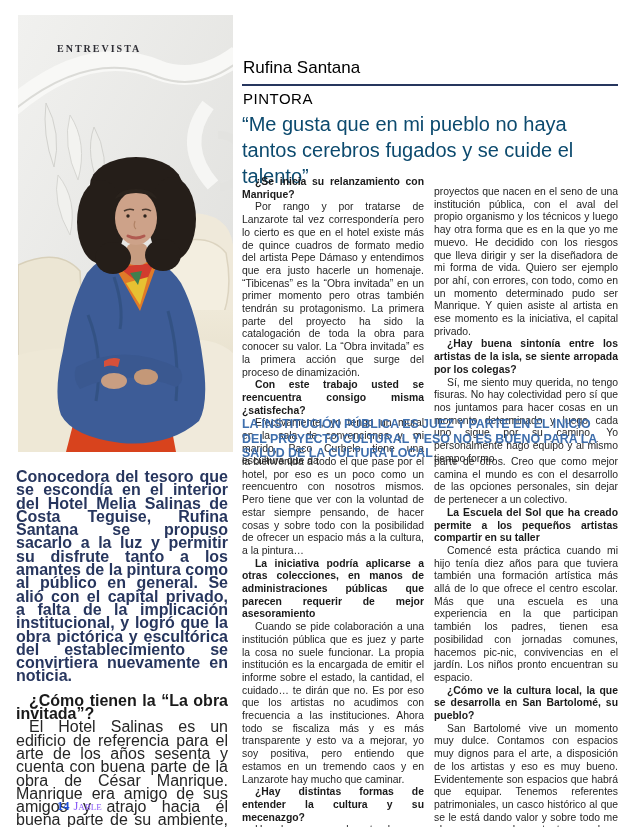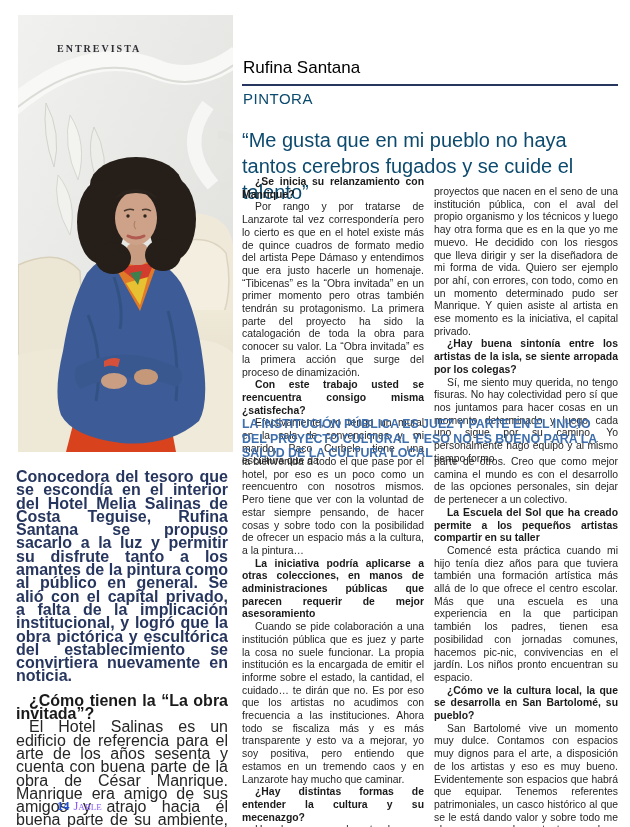--- a/index.html
+++ b/index.html
@@ -9,21 +9,21 @@
   
   .photo{position:absolute;left:18px;top:15px;width:215px;height:437px;overflow:hidden;}
   .photo svg{display:block;}
   .section-label{position:absolute;left:39px;top:28px;font-family:"Liberation Serif",serif;
         font-weight:bold;font-size:10px;letter-spacing:2px;color:#2e2e35;}
 
   
   .hdr{position:absolute;left:242px;top:58px;width:376px;}
   .hdr-name{font-size:17px;color:#000000;margin:0 0 6px 1px;font-weight:normal;}
   .hdr-rule{height:2px;background:#26365e;margin:0 0 4px 0;}
-  .hdr-role{font-size:15px;color:#0c4a6e;letter-spacing:0.5px;margin:0 0 20px 1px;}
+  .hdr-role{font-size:15px;color:#000000;letter-spacing:0.5px;margin:0 0 4px 1px;}
   .hdr-headline{font-size:20px;line-height:26px;color:#0c4a6e;text-align:left;font-weight:500;}
 
   
   .col{position:absolute;font-size:10.4px;line-height:12.7px;text-align:justify;color:#252525;}
   .col-left{left:16px;top:470px;width:212px;font-size:16px;line-height:13.3px;}
   .col-mid-top{left:242px;top:170px;width:182px;margin-top:6px;}
   .col-right-top{left:434px;top:170px;width:184px;margin-top:16px;}
   .col-mid-bot{left:242px;top:456px;width:182px;}
   .col-right-bot{left:434px;top:456px;width:184px;}
 

